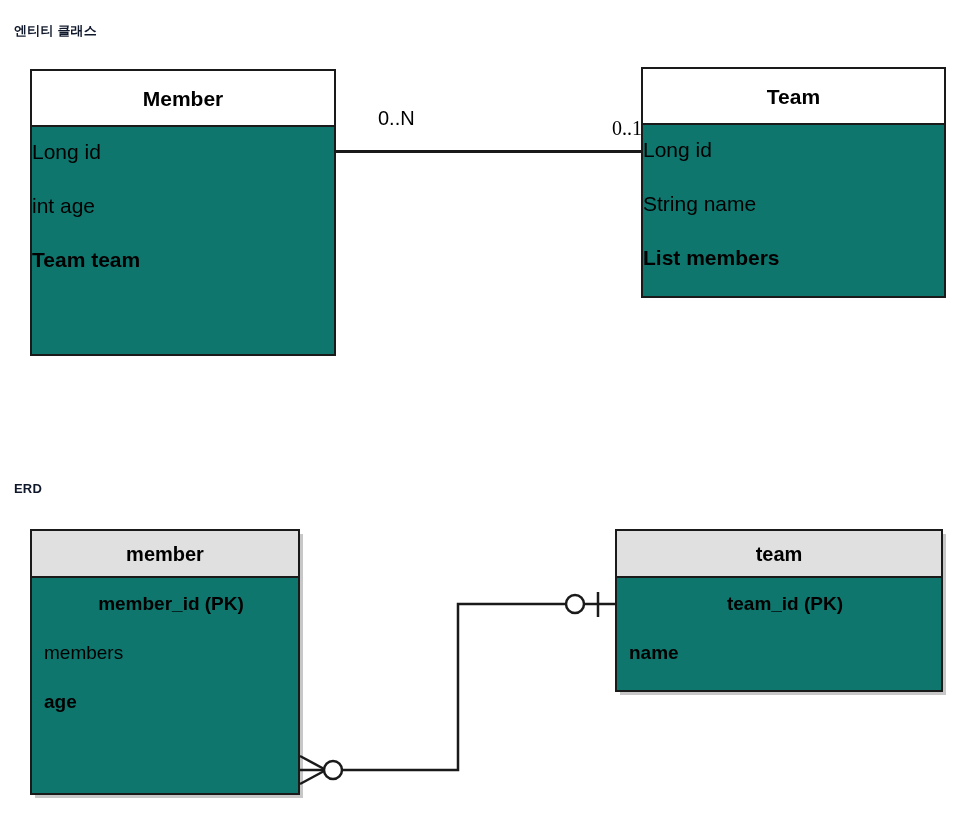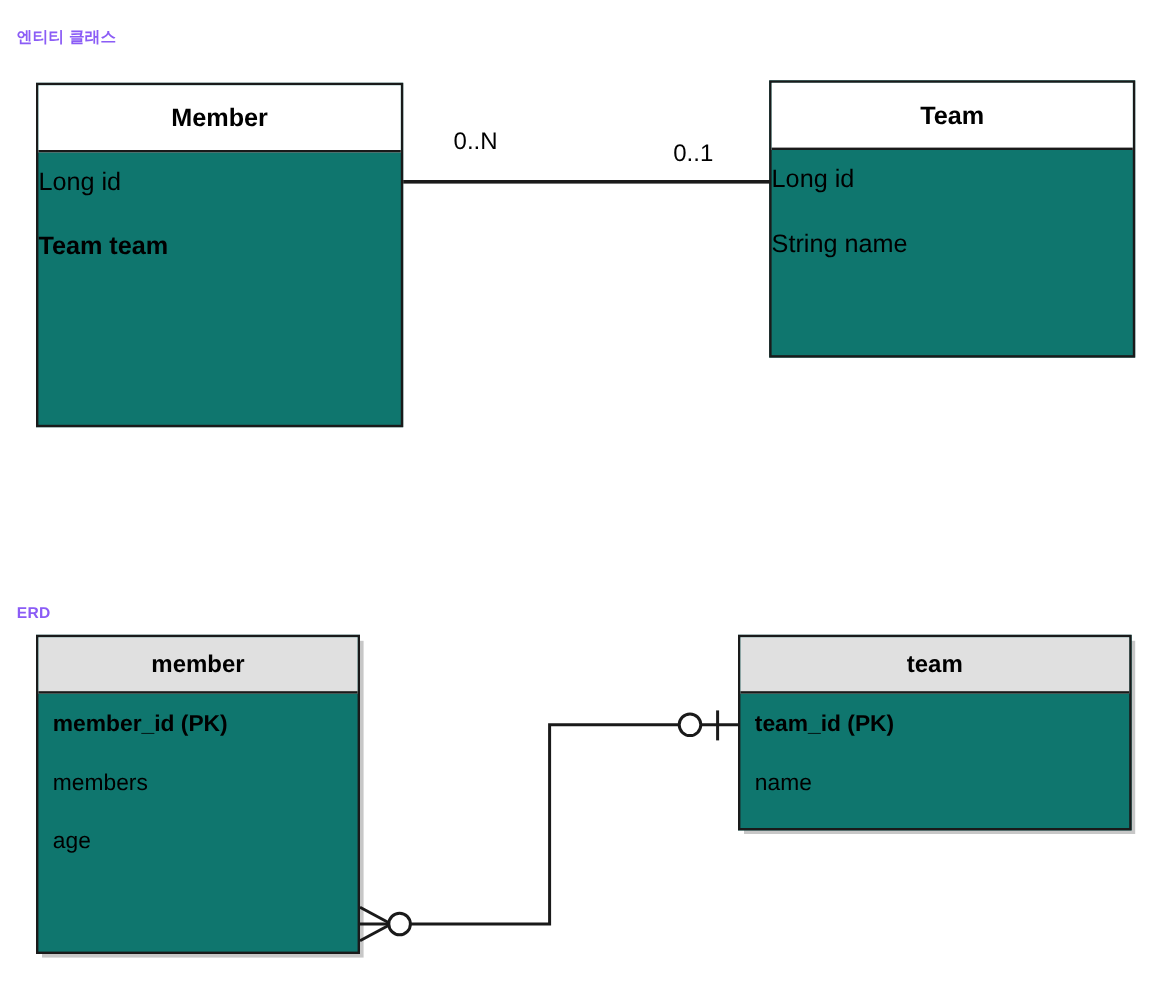--- a/index.html
+++ b/index.html
@@ -16,26 +16,26 @@
     font-family: "Liberation Sans", "DejaVu Sans", sans-serif;
     color: #000000;
     -webkit-font-smoothing: antialiased;
   }
 
   
   .section-caption {
     position: absolute;
     font-size: 13px;
     font-weight: bold;
-    color: #8b5cf6;
+    color: #0f172a;
     letter-spacing: 0.2px;
     white-space: nowrap;
   }
   #caption-entity { left: 14px; top: 22px; }
-  #caption-erd    { left: 14px; top: 503px; }
+  #caption-erd    { left: 14px; top: 481px; }
 
   
   .box {
     position: absolute;
     box-sizing: border-box;
     background: #0f766e;
     border: 2px solid #1a1a1a;
   }
 
   
@@ -96,22 +96,22 @@
   .erd-box .erd-cols {
     box-sizing: border-box;
     padding: 16px 0 12px 12px;
   }
   .erd-box .col {
     font-size: 19px;
     line-height: 1.0;
     margin-bottom: 30px;
     white-space: nowrap;
   }
-  .erd-box .col:last-child { margin-bottom: 0; }
-  .col.bold { font-weight: bold; }
+  .erd-box .col:last-child { margin-bottom: 0; font-weight: bold; }
+  .col.bold { font-weight: bold; text-align: center; }
 
   
   #erd-connector {
     position: absolute;
     left: 0;
     top: 0;
     width: 974px;
     height: 822px;
     pointer-events: none;
   }
@@ -120,37 +120,39 @@
 <body>
 
 <div class="section-caption" id="caption-entity">엔티티 클래스</div>
 
 <div class="section-caption" id="caption-erd">ERD</div>
 
 <div class="box uml-box" style="left:30px; top:69px; width:306px; height:287px;">
   <div class="uml-title">Member</div>
   <div class="uml-fields">
     <div class="field">Long id</div>
+    <div class="field">int age</div>
     <div class="field bold">Team team</div>
   </div>
 </div>
 
 <div class="box uml-box" style="left:641px; top:67px; width:305px; height:231px;">
   <div class="uml-title">Team</div>
   <div class="uml-fields">
     <div class="field">Long id</div>
     <div class="field">String name</div>
+    <div class="field bold">List members</div>
   </div>
 </div>
 
 <div class="assoc-line" style="left:336px; top:150px; width:306px; height:3px;"></div>
 
 <div class="mult-label" style="left:378px; top:108px;">0..N</div>
 
-<div class="mult-label" style="left:561px; top:118px;">0..1</div>
+<div class="mult-label" style="left:612px; top:118px;font-family:Liberation Serif, serif;">0..1</div>
 
 <div class="box erd-box" style="left:30px; top:529px; width:270px; height:266px;">
   <div class="erd-title">member</div>
   <div class="erd-cols">
     <div class="col bold">member_id (PK)</div>
     <div class="col">members</div>
     <div class="col">age</div>
   </div>
 </div>
 

